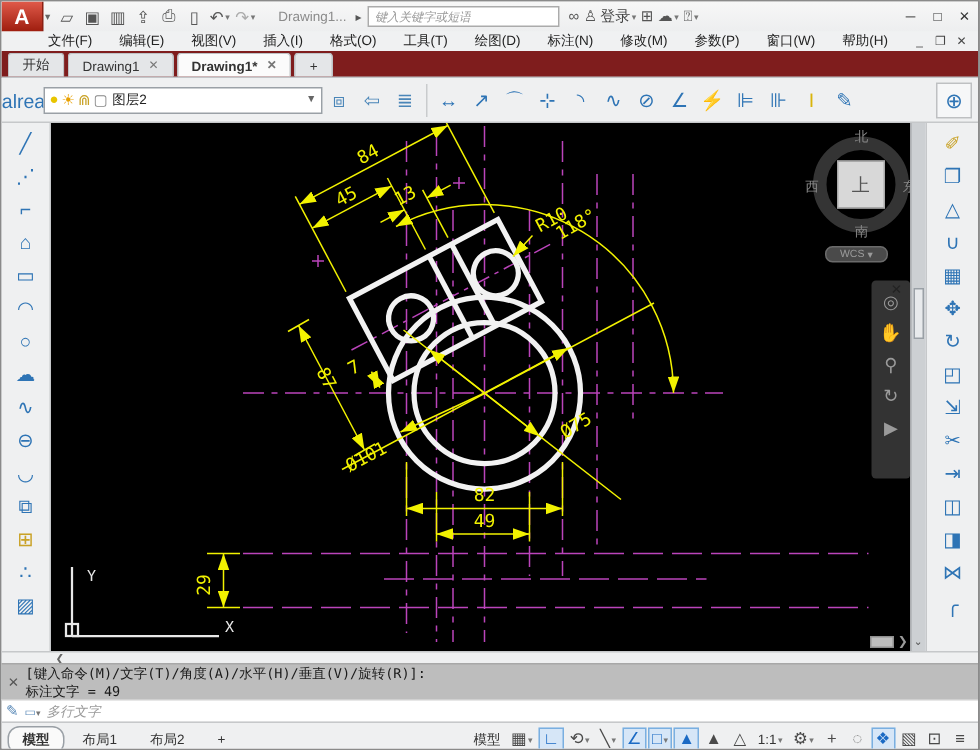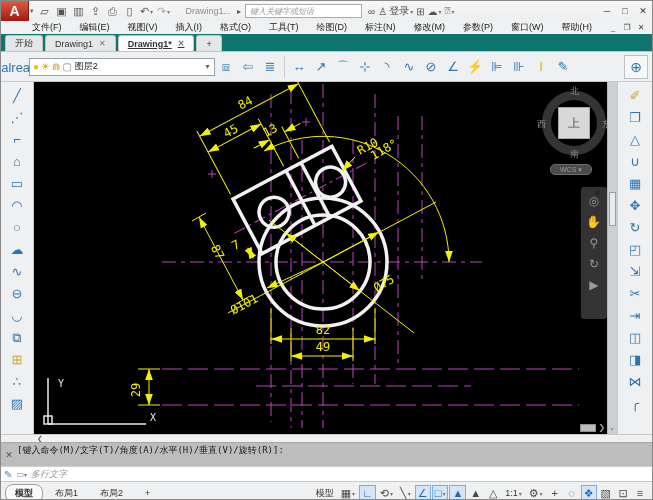--- a/index.html
+++ b/index.html
@@ -9,39 +9,39 @@
 
   
   .titlebar { height:20px; display:flex; align-items:center; background:linear-gradient(#F7F7F7,#EDEEEF); flex:0 0 auto; }
   .logo { width:28px; height:20px; background:linear-gradient(#E05A4A,#9E1D0E); color:#fff; font-weight:bold; font-size:14px; display:flex; align-items:center; justify-content:center; border-right:1px solid #8a2014; }
   .logo-caret { color:#666; font-size:7px; margin:0 3px 0 1px; }
   .qat { display:flex; align-items:center; gap:1px; }
   .qbtn { min-width:16px; height:16px; display:flex; align-items:center; justify-content:center; color:#555; font-size:11px; padding:0 1px; }
   .qbtn .caret { font-size:6px; color:#777; margin-left:1px; }
   .doc-title { color:#8b8b8b; margin:0 6px 0 14px; font-size:9px; }
   .keytip { color:#555; font-size:8px; margin-right:4px; }
-  .searchbox { width:117px; height:14px; border:1px solid #ABABAB; background:#fff; display:flex; align-items:center; padding:0 4px; }
+  .searchbox { width:128px; height:14px; border:1px solid #ABABAB; background:#fff; display:flex; align-items:center; padding:0 4px; }
   .searchbox span { color:#999; font-style:italic; font-size:8px; overflow:hidden; white-space:nowrap; }
   .tb-icons { display:flex; align-items:center; gap:3px; margin-left:6px; }
   .tbi { color:#555; font-size:10px; display:flex; align-items:center; }
   .tbi .lbl { margin-left:2px; color:#444; font-style:normal; }
   .tbi .caret { font-size:6px; color:#777; margin-left:1px; }
   .win-controls { margin-left:auto; display:flex; }
   .wc { width:18px; height:16px; display:flex; align-items:center; justify-content:center; color:#333; font-size:9px; }
 
   
   .menubar { height:13px; display:flex; align-items:center; padding-left:22px; background:#F0F1F2; flex:0 0 auto; }
   .menu-item { padding:0 9px; color:#222; }
   .mdi-controls { margin-left:auto; display:flex; padding-right:4px; }
   .mdi-controls .wc { width:14px; height:11px; font-size:8px; color:#444; }
 
   
-  .tabbar { height:18px; background:#0f766e; display:flex; align-items:flex-end; padding-left:4px; flex:0 0 auto; border-bottom:1px solid #C2C5C8; }
+  .tabbar { height:18px; background:#7f1d1d; display:flex; align-items:flex-end; padding-left:4px; flex:0 0 auto; border-bottom:1px solid #C2C5C8; }
   .ftab { height:16px; padding:0 9px; display:flex; align-items:center; gap:6px; background:#E4E6E8; border:1px solid #BFC2C5; border-bottom:none; border-radius:3px 3px 0 0; margin-right:2px; color:#333; }
-  .ftab.on { background:#FBFBFB; font-weight:bold;text-decoration:underline; }
+  .ftab.on { background:#FBFBFB; font-weight:bold; }
   .tclose { color:#777; font-size:8px; }
 
   
   .toolbar { height:30px; background:#EFF0F1; border-bottom:1px solid #C6C8CA; display:flex; align-items:center; padding:0 2px; flex:0 0 auto; }
   .tool-btn { width:26px; height:24px; display:flex; align-items:center; justify-content:center; color:#2E74B5; font-size:13px; border:1px solid transparent; }
   .combo { width:186px; height:18px; border:1px solid #9aa0a6; background:#fff; display:flex; align-items:center; padding:0 3px; gap:3px; }
   .combo .sw { font-size:10px; }
   .combo .name { font-size:9px; color:#222; }
   .combo .dd { margin-left:auto; color:#666; font-size:7px; }
   .tsep { width:1px; height:22px; background:#C9CBCD; margin:0 3px; }
@@ -543,20 +543,21 @@
       </div>
   </div>
 
   <div class="cmd-strip">
     <span class="ovf">❮</span>
   </div>
   <div class="cmd-hist">
     <div class="cmd-rail">✕</div>
     <div class="cmd-lines">
       <div>[键入命令(M)/文字(T)/角度(A)/水平(H)/垂直(V)/旋转(R)]:</div>
+      <div>标注文字 = 49</div>
     </div>
   </div>
   <div class="cmd-input">
     <span class="ci-ic">✎</span>
     <span class="ci-box">▭<span class="caret">▾</span></span>
     <span class="cmd-ph">多行文字</span>
   </div>
 
   <div class="statusbar">
     <div class="ltabs">

